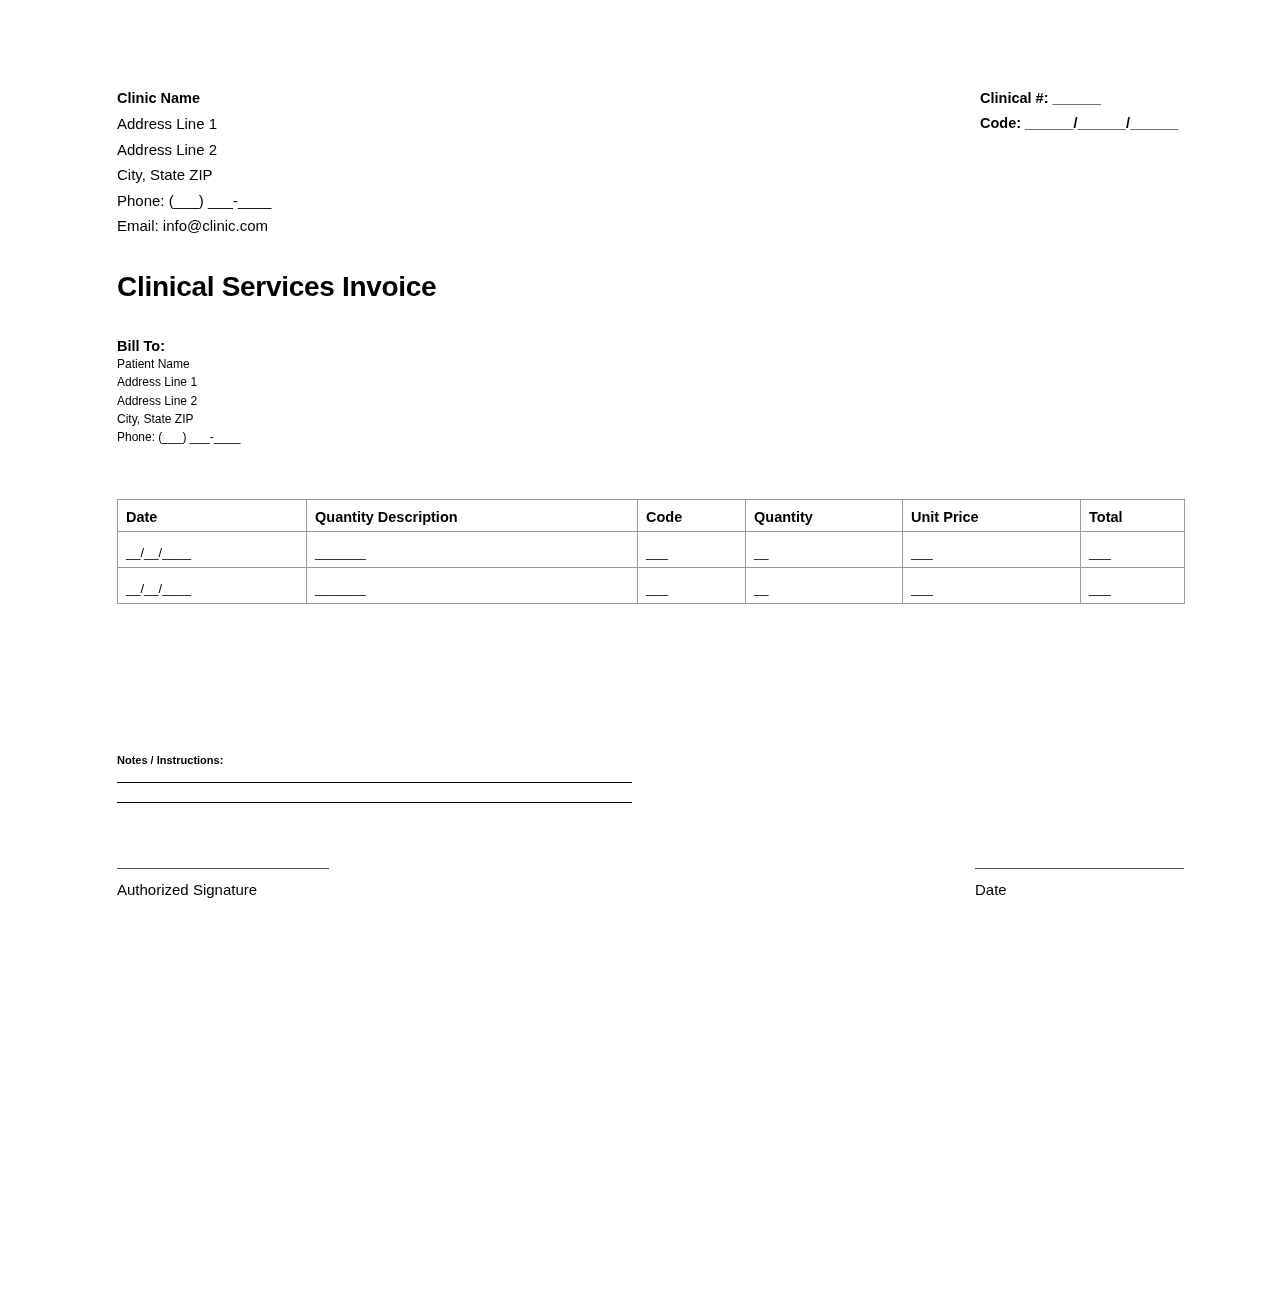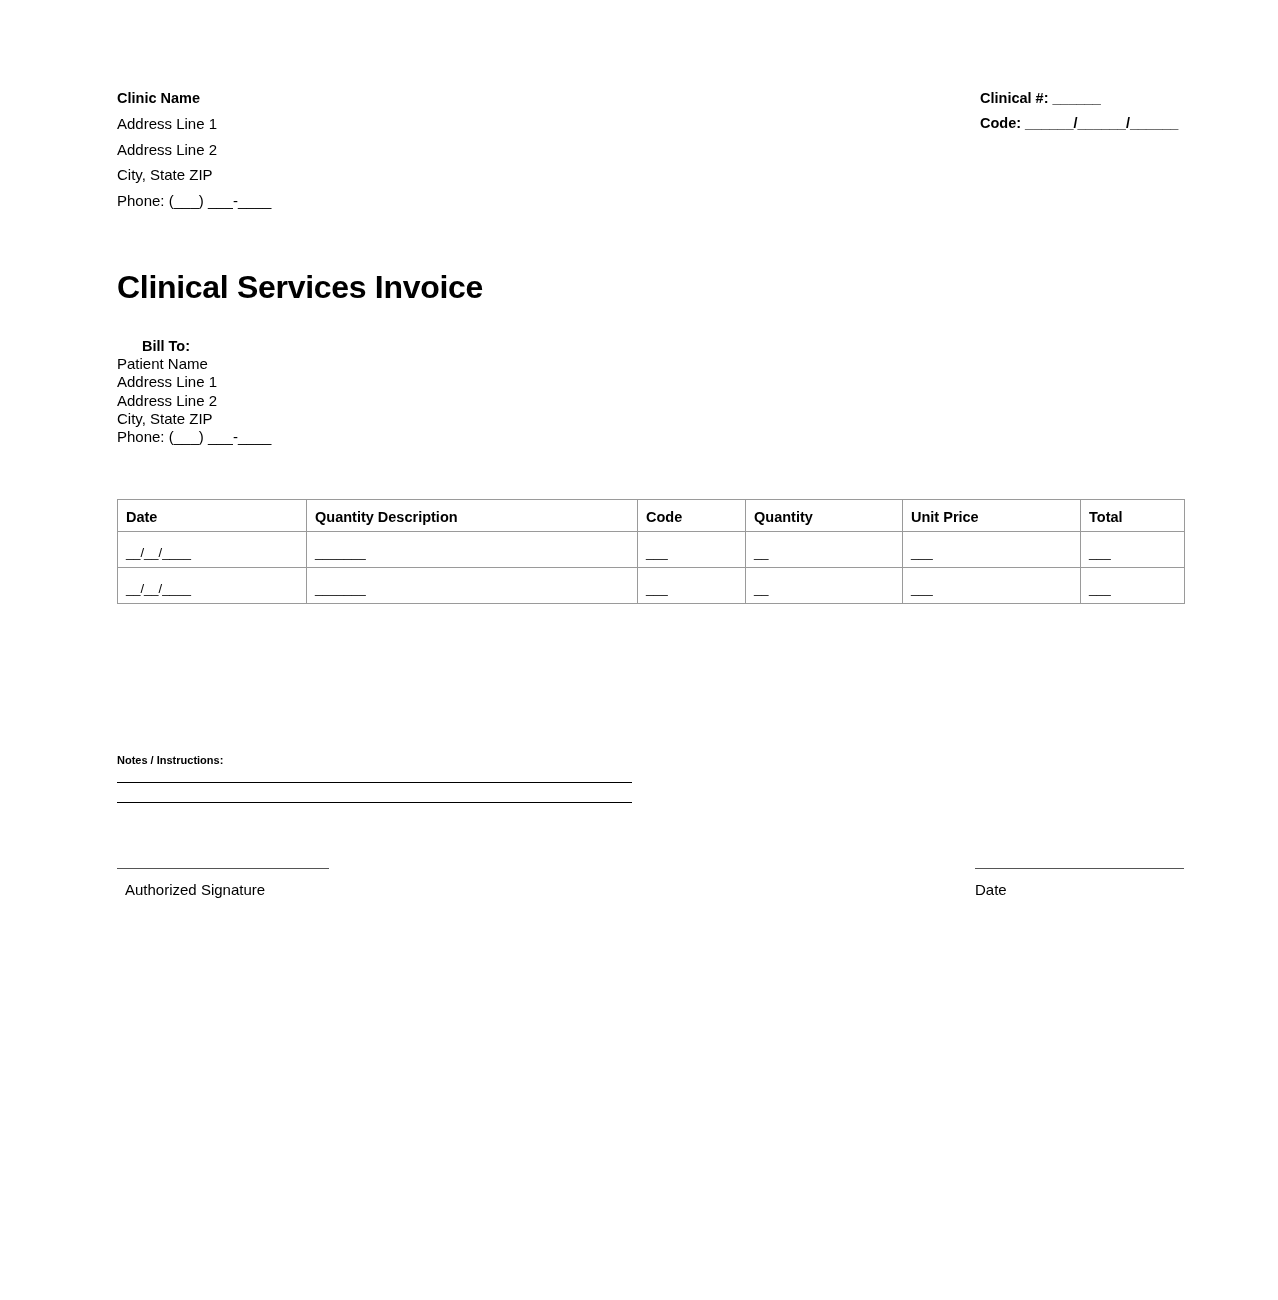--- a/index.html
+++ b/index.html
@@ -49,40 +49,40 @@
     line-height: 25.4px;
     font-weight: bold;
     white-space: pre;
   }
 
   
   .doc-title {
     position: absolute;
     left: 105px;
     top: 268px;
-    font-size: 32px;
+    font-size: 28px;
     font-weight: bold;
     letter-spacing: -0.3px;
     line-height: 38px;
     white-space: pre;
   }
 
   
   .billto-block {
     position: absolute;
     left: 105px;
     top: 337px;
     width: 520px;
   }
   .billto-block .line {
-    font-size: 15px;
+    font-size: 12px;
     line-height: 18.2px;
     white-space: pre;
   }
-  .billto-block .line.bold { font-weight: bold; font-size: 14.5px; margin-left: 25px; }
+  .billto-block .line.bold { font-weight: bold; font-size: 14.5px; }
 
   
   .items-table {
     position: absolute;
     left: 105px;
     top: 499px;
     width: 1067px;
     border-collapse: collapse;
     table-layout: fixed;
   }
@@ -171,34 +171,35 @@
     border-bottom: 1.2px solid #555;
   }
   .sig-rule.left  { left: 105px; top: 868px; width: 212px; }
   .sig-rule.right { left: 963px; top: 868px; width: 209px; }
   .sig-label {
     position: absolute;
     top: 881px;
     font-size: 15px;
     white-space: pre;
   }
-  .sig-label.left  { left: 105px; margin-left: 8px; }
+  .sig-label.left  { left: 105px; }
   .sig-label.right { left: 963px; }
 </style>
 </head>
 <body>
 
 <div class="page">
 
   <div class="clinic-block">
     <div class="line bold">Clinic Name</div>
     <div class="line">Address Line 1</div>
     <div class="line">Address Line 2</div>
     <div class="line">City, State ZIP</div>
     <div class="line">Phone: (___) ___-____</div>
+    <div class="line">Email: info@clinic.com</div>
   </div>
 
   <div class="invoice-meta">
     <div class="line">Clinical #: ______</div>
     <div class="line">Code: ______/______/______</div>
   </div>
 
   <div class="doc-title">Clinical Services Invoice</div>
 
   <div class="billto-block">

